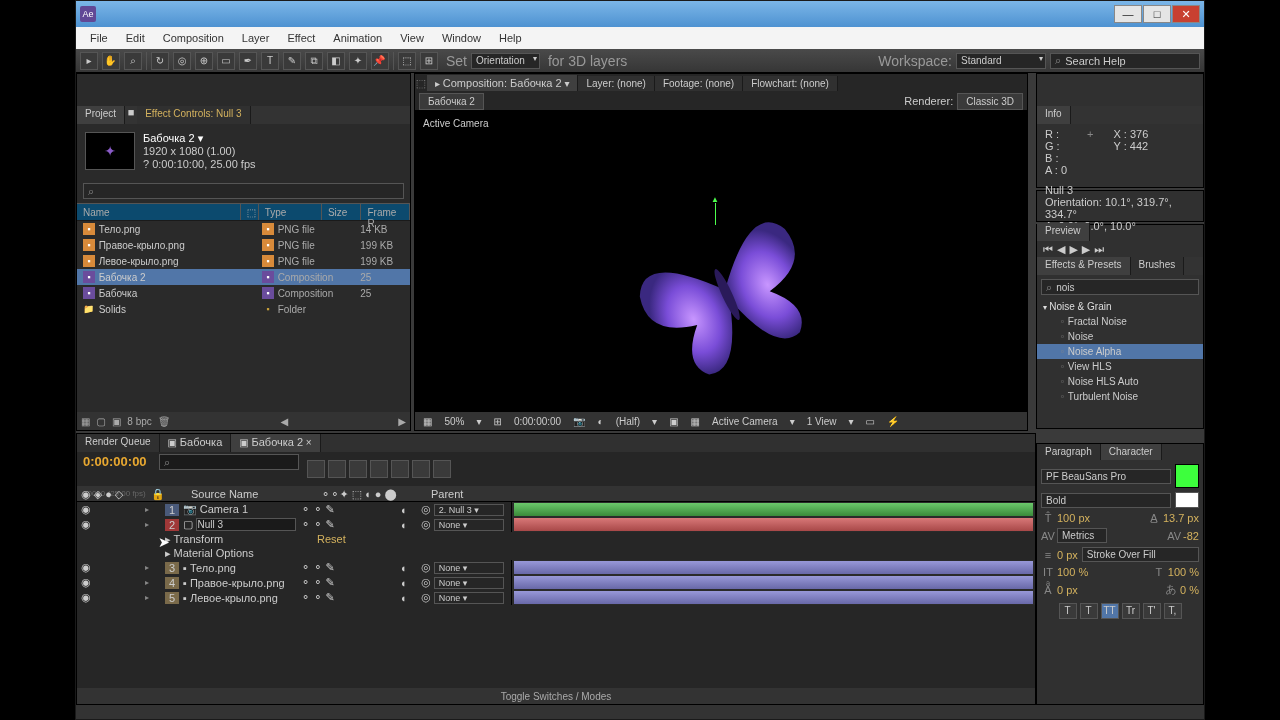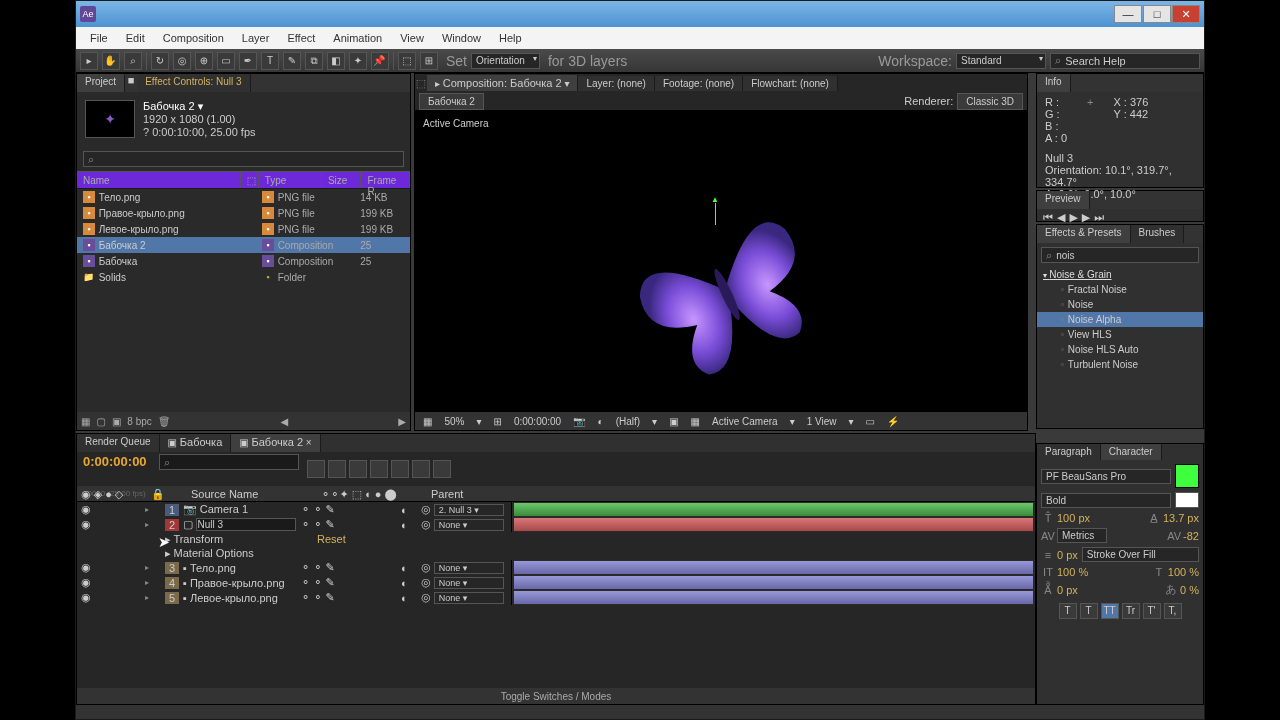--- a/index.html
+++ b/index.html
@@ -20,29 +20,29 @@
 .toolbar-select{background:#262626;border:1px solid #555;padding:1px 14px 1px 4px;font-size:10px;color:#ccc;height:16px;position:relative;}
 .toolbar-select::after{content:'▾';position:absolute;right:2px;top:0;font-size:8px;}
 .searchbox{background:#262626;border:1px solid #555;height:16px;width:150px;display:flex;align-items:center;padding:0 4px;}
 .searchbox::before{content:'⌕';margin-right:4px;color:#888;}
 .main-area{position:absolute;top:72px;bottom:0;left:0;right:0;}
 .panel-tab{background:#303030;padding:2px 8px;font-size:10px;border-right:1px solid #1a1a1a;display:inline-block;}
 .panel-tab.active{background:#3f3f3f;}
 .panel-tab.fx{color:#d4b25e;}
 
 .project-panel{position:absolute;left:0;top:0;width:335px;height:358px;background:#2a2a2a;border:1px solid #000;}
-.proj-header{height:18px;background:#333;display:flex;}
+.proj-header{height:18px;background:#333;display:flex;margin-top:32px;}
 .proj-thumb{display:flex;padding:8px;gap:8px;}
 .thumb-box{width:50px;height:38px;background:#000;border:1px solid #555;display:flex;align-items:center;justify-content:center;}
 .thumb-icon{font-size:14px;color:#8a5bc8;}
 .proj-info{font-size:10px;line-height:13px;}
 .proj-name{color:#fff;}
 .proj-search{margin:4px 6px;height:16px;background:#262626;border:1px solid #555;display:flex;align-items:center;padding:0 4px;}
 .proj-search::before{content:'⌕';color:#888;margin-right:4px;}
-.proj-cols{display:flex;background:#6d28d9;height:18px;border-top:1px solid #555;border-bottom:1px solid #1a1a1a;}
+.proj-cols{display:flex;background:#0c4a6e;height:18px;border-top:1px solid #555;border-bottom:1px solid #1a1a1a;}
 .proj-col{padding:3px 6px;font-size:10px;color:#aaa;border-right:1px solid #555;}
 .proj-list{overflow:hidden;}
 .proj-row{display:flex;height:16px;align-items:center;padding:0 6px;}
 .proj-row.sel{background:#5176a8;}
 .proj-row .fi{width:12px;height:12px;margin-right:4px;display:inline-flex;align-items:center;justify-content:center;font-size:9px;}
 .fi.png{background:#d88a3a;color:#fff;}
 .fi.comp{background:#6a4c9c;color:#fff;}
 .fi.folder{color:#c8a03a;}
 .proj-row .pname{width:168px;font-size:10px;}
 .proj-row .ptype{width:85px;font-size:10px;color:#aaa;}
@@ -67,21 +67,21 @@
 
 .right-col{position:absolute;right:0;top:0;width:168px;height:358px;}
 .info-panel{height:115px;background:#303030;border:1px solid #000;}
 .info-body{padding:4px 8px;font-size:10px;line-height:12px;}
 .info-rgb{display:flex;gap:20px;}
 .preview-panel{height:32px;background:#303030;border:1px solid #000;margin-top:2px;}
 .effects-panel{background:#303030;border:1px solid #000;margin-top:2px;height:205px;}
 .fx-search{margin:4px;height:16px;background:#262626;border:1px solid #555;padding:0 4px;display:flex;align-items:center;}
 .fx-search::before{content:'⌕';color:#888;margin-right:4px;}
 .fx-search input{background:none;border:none;color:#ccc;font-size:10px;width:100%;outline:none;}
-.fx-group{padding:2px 6px;font-size:10px;color:#ddd;text-decoration:underline;}
+.fx-group{padding:2px 6px;font-size:10px;color:#ddd;}
 .fx-group::before{content:'▾ ';font-size:8px;}
 .fx-item{padding:2px 6px 2px 24px;font-size:10px;display:flex;align-items:center;gap:4px;}
 .fx-item.sel{background:#5176a8;}
 .fx-item::before{content:'▫';font-size:8px;color:#888;}
 
 .timeline{position:absolute;left:0;top:360px;right:168px;bottom:14px;background:#262626;border:1px solid #000;}
 .tl-tabs{height:18px;background:#303030;display:flex;}
 .tl-header{height:34px;display:flex;}
 .tl-time{width:80px;padding:2px 6px;}
 .tl-time .tc{color:#e8a830;font-size:13px;font-weight:bold;}

